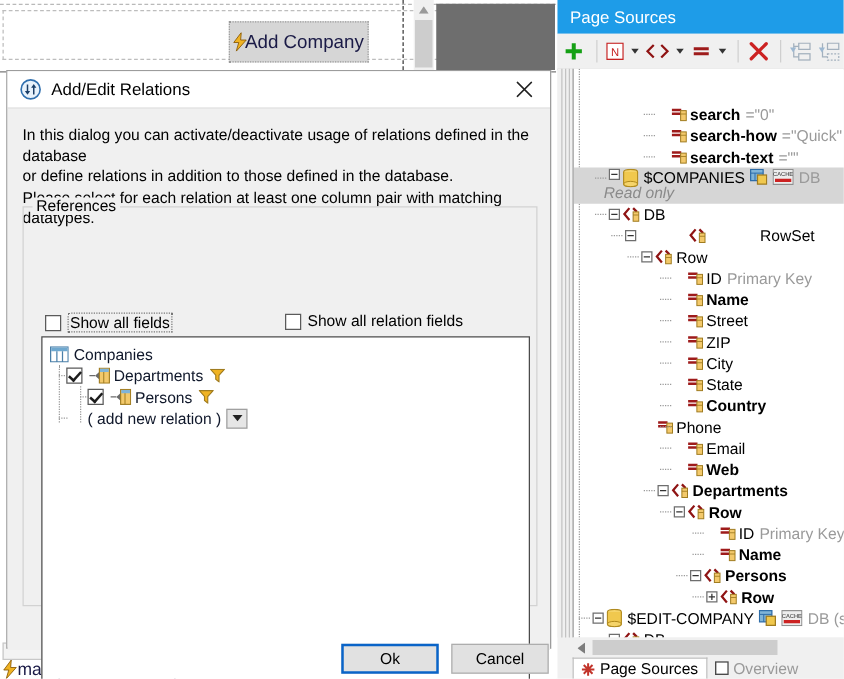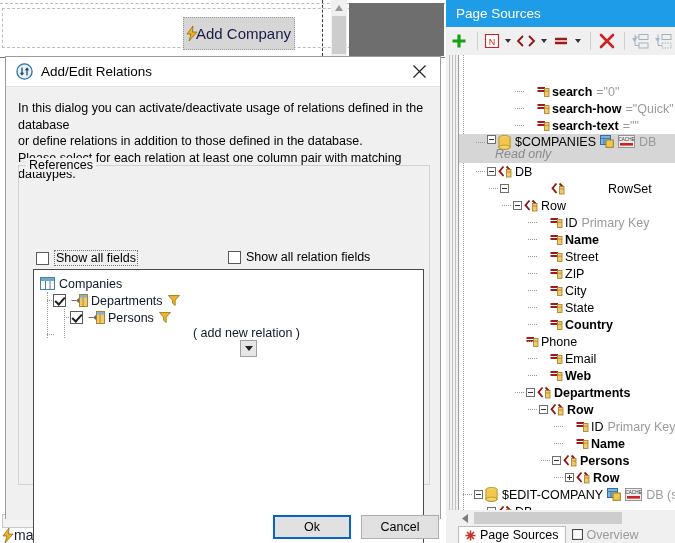--- a/index.html
+++ b/index.html
@@ -245,21 +245,21 @@
             </svg>
           </span>
           <span>Persons</span>
           <span class="funnel">
             <svg width="12" height="11" viewBox="0 0 12 11">
               <polygon points="0.5,0.5 11.5,0.5 7.2,5.2 7.2,10.5 4.6,8.3 4.6,5.2" fill="#f0b323" stroke="#a07c20" stroke-width="0.9"></polygon>
             </svg>
           </span>
         </div>
 
-        <div class="trow" style="padding-left:36px;flex-direction:column;">
+        <div class="trow" style="padding-left:36px;">
           <div class="elbow" style="left:13px;top:8px;width:7px;"></div>
           <span>( add new relation )</span>
           <span class="dropdown">
             <span style="width:0;height:0;border-left:4px solid transparent;border-right:4px solid transparent;border-top:5px solid #222;display:block;"></span>
           </span>
         </div>
       </div>
 
       <div id="btn-ok">Ok</div>
       <div id="btn-cancel">Cancel</div>
@@ -387,21 +387,21 @@
               </svg>
             </span>
             <span style="margin-left:4px;display:inline-flex;">
               <svg width="17" height="13" viewBox="0 0 17 13">
                 <rect x="0.5" y="0.5" width="16" height="12" fill="#ededed" stroke="#8a8a8a" stroke-width="0.9"></rect>
                 <text x="8.5" y="6.2" font-size="4.6" font-family="Liberation Sans, sans-serif" fill="#333" text-anchor="middle">CACHE</text>
                 <rect x="2" y="8" width="13" height="2.6" fill="#cc2222"></rect>
               </svg>
             </span>
             <span class="val">DB</span>
-            <span style="position:absolute;left:36px;top:13px;" class="italgray">Read only</span>
+            <span style="position:absolute;left:24px;top:13px;" class="italgray">Read only</span>
           </div>
           <div class="rrow" style="padding-left: 28px;">
             <span style="position:absolute;left:17px;top:8px;width:9px;border-top:1px dotted #9a9a9a;"></span>
             <span class="exp"></span>
             <span class="el-ico"><svg width="16" height="13" viewBox="0 0 16 13">
                 <path d="M5.5 1.5 L1.5 6.2 L5.5 11" stroke="#8f1414" stroke-width="1.8" fill="none"></path>
                 <path d="M8.5 1.5 L11.5 4.5" stroke="#8f1414" stroke-width="1.8" fill="none"></path>
                 <rect x="8.5" y="4.5" width="4.5" height="7.5" fill="#f3c96b" stroke="#a07c20" stroke-width="0.8"></rect>
                 <path d="M8.5 7 L13 7" stroke="#a07c20" stroke-width="0.7"></path>
               </svg></span>

